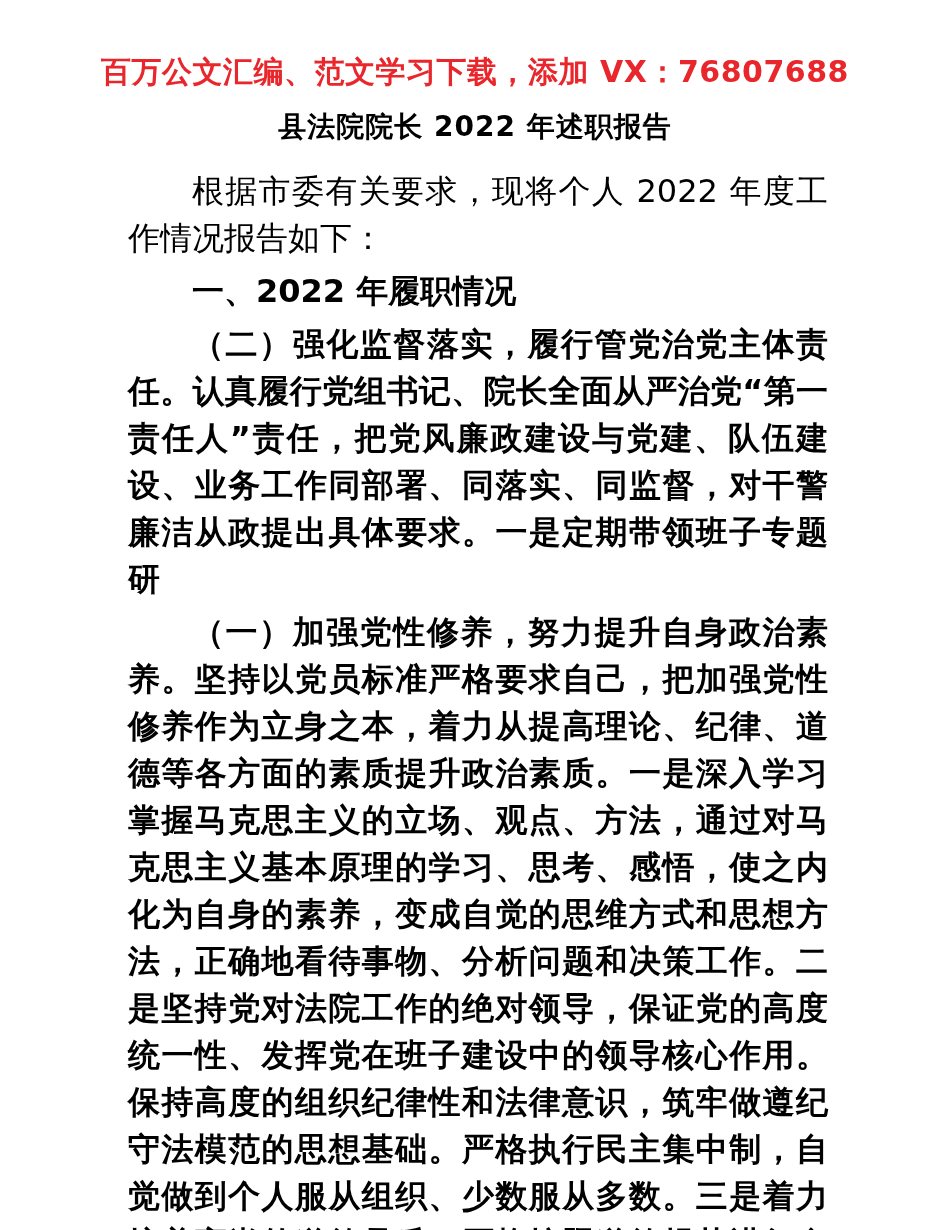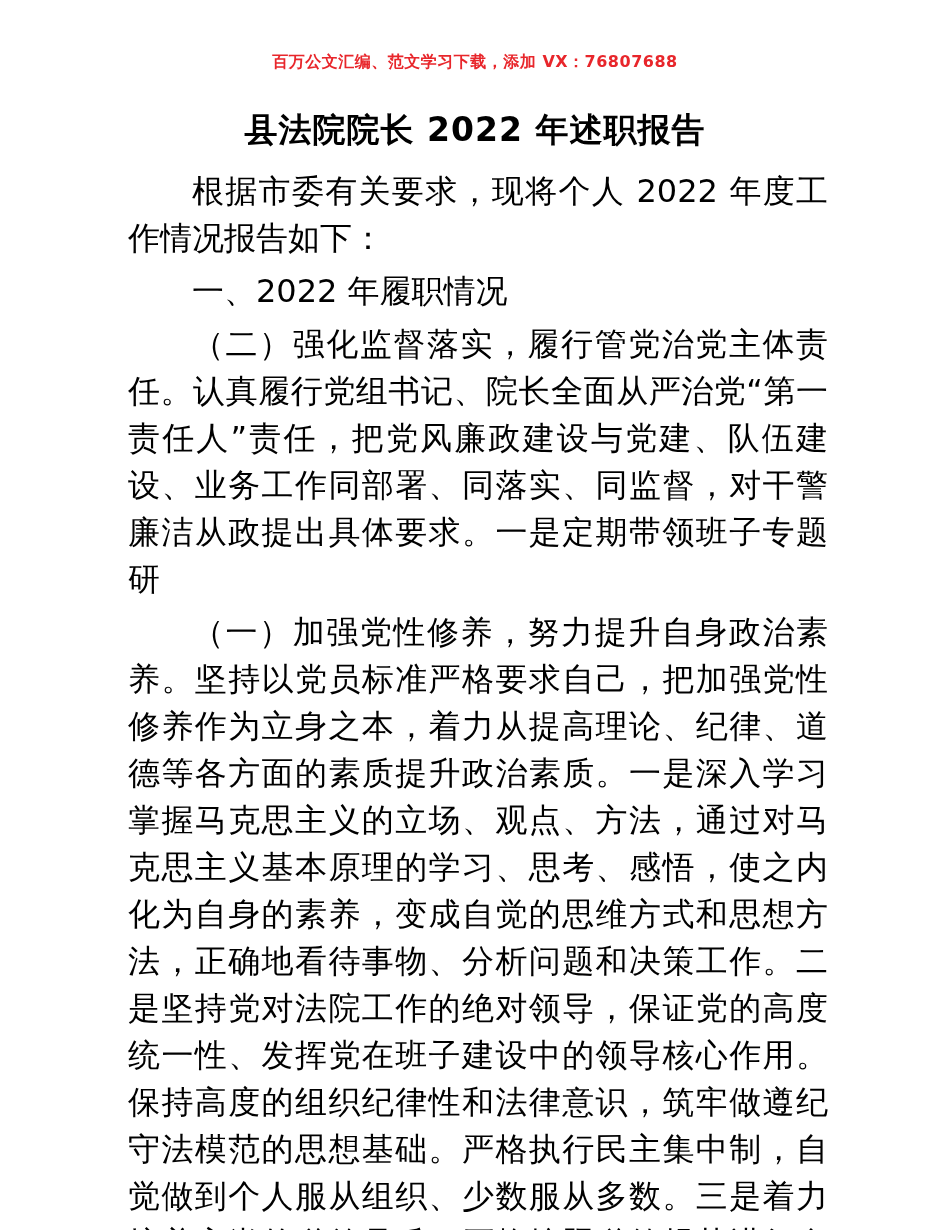--- a/index.html
+++ b/index.html
@@ -20,33 +20,33 @@
     background: #ffffff;
     box-sizing: border-box;
   }
   .watermark {
     position: absolute;
     top: 52px;
     left: 0;
     width: 950px;
     text-align: center;
     color: #e8262b;
-    font-size: 16px;
+    font-size: 30px;
     font-weight: bold;
     letter-spacing: 0.5px;
     font-family: "DejaVu Sans", "Liberation Sans", sans-serif;
     white-space: nowrap;
   }
   .doc-title {
     position: absolute;
     top: 108px;
     left: 0;
     width: 950px;
     text-align: center;
-    font-size: 33px;
+    font-size: 28px;
     font-weight: bold;
     color: #000000;
     font-family: "DejaVu Sans", "Liberation Sans", sans-serif;
     letter-spacing: 1px;
   }
   .body-area {
     position: absolute;
     top: 168px;
     left: 128px;
     width: 700px;
@@ -56,20 +56,21 @@
     font-size: 32px;
     line-height: 47px;
     color: #000000;
     text-align: justify;
     text-justify: inter-ideograph;
     font-family: "DejaVu Sans", "Liberation Sans", sans-serif;
     text-indent: 2em;
   }
   p.spaced {
     margin-top: 2px;
+    font-weight: bold;
   }
 </style>
 </head>
 <body>
 
 <div class="page">
 
   <div class="watermark">百万公文汇编、范文学习下载，添加 VX：76807688</div>
 
   <div class="doc-title">县法院院长 2022 年述职报告</div>

